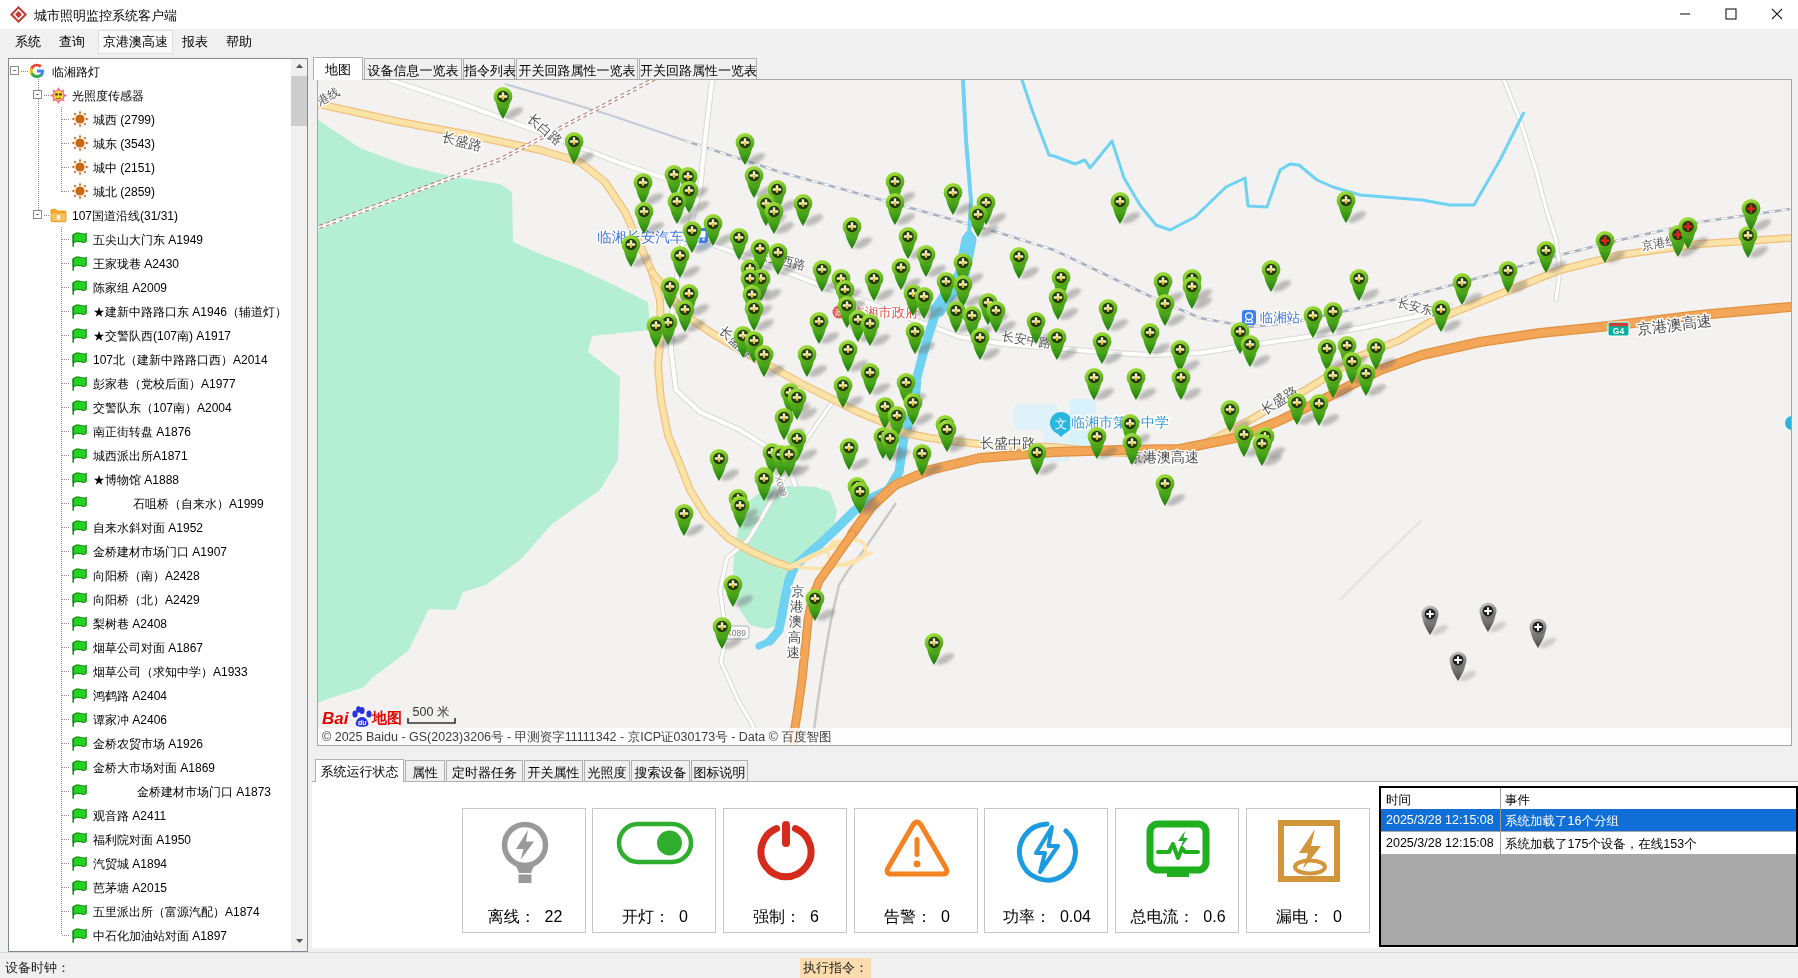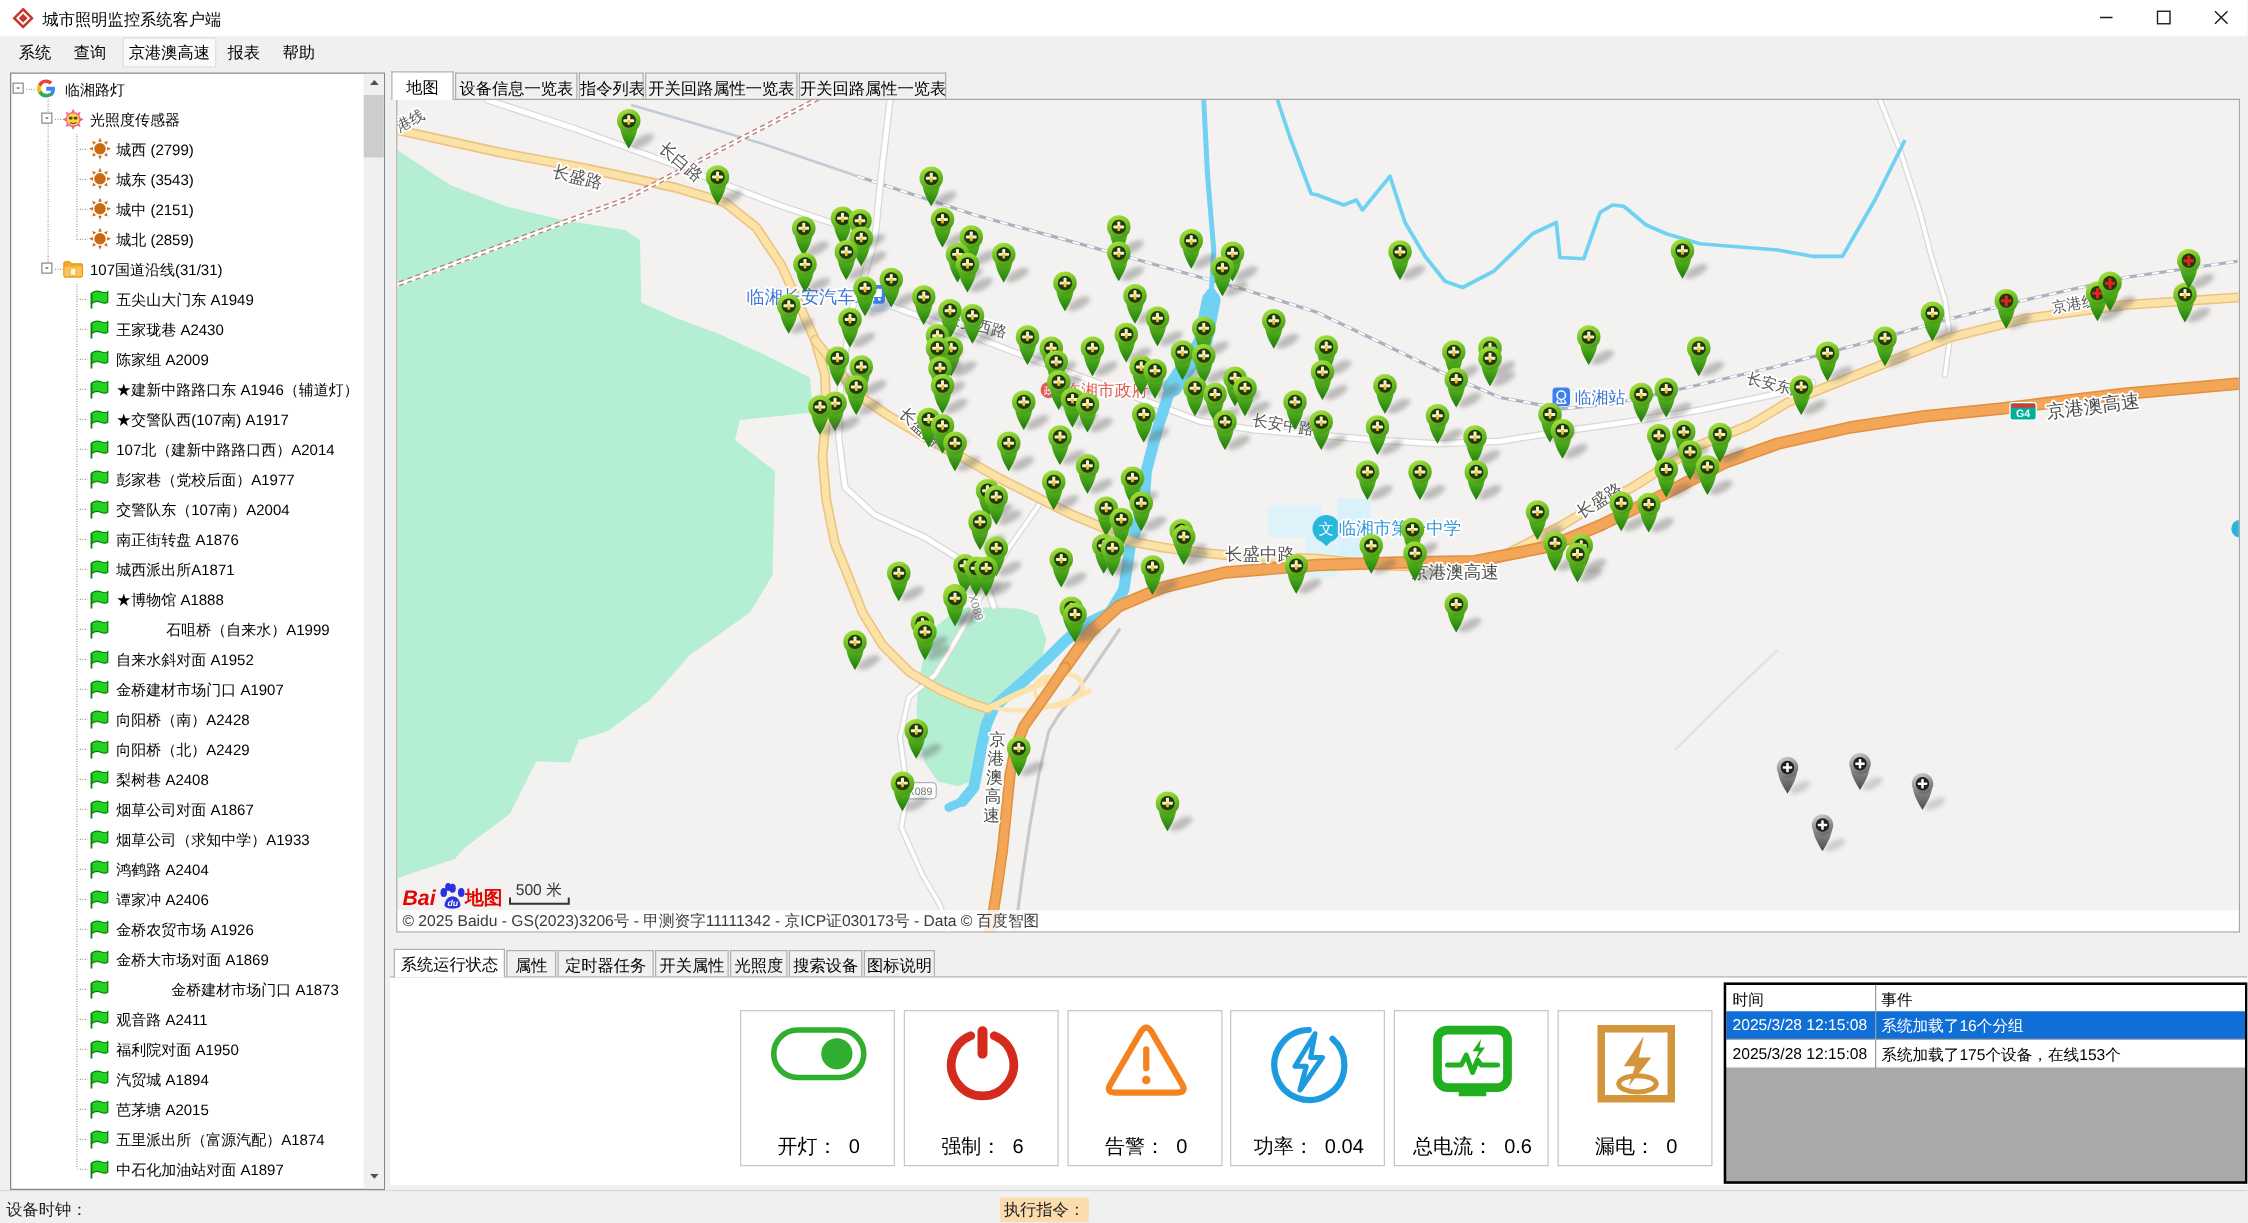--- a/index.html
+++ b/index.html
@@ -743,20 +743,29 @@
   <div class="mtab active" style="left:3px;width:89px">系统运行状态</div>
   <div class="mtab" style="left:93px;width:40px">属性</div>
   <div class="mtab" style="left:134px;width:77px">定时器任务</div>
   <div class="mtab" style="left:212px;width:59px">开关属性</div>
   <div class="mtab" style="left:272px;width:46px">光照度</div>
   <div class="mtab" style="left:319px;width:59px">搜索设备</div>
   <div class="mtab" style="left:379px;width:57px">图标说明</div>
 </div>
 
 <div id="bpanel">
+<div class="card" style="left:150px">
+      <div class="cicon"><svg width="62" height="70" viewBox="0 0 62 70">
+<circle cx="31" cy="26" r="20.5" fill="none" stroke="#999999" stroke-width="5.5"></circle>
+<path d="M34 11 L22 30 L29.5 30 L26.5 41 L40 22.5 L32 22.5 Z" fill="#999999"></path>
+<path d="M21.5 45.5 L40.5 45.5 L37 54 L25 54 Z" fill="#999999"></path>
+<rect x="24.5" y="55.5" width="13" height="8.5" fill="#999999"></rect>
+</svg></div>
+      <div class="clabel">离线：&nbsp;&nbsp;22</div>
+    </div>
 <div class="card" style="left:280px">
       <div class="cicon"><svg width="78" height="48" viewBox="0 0 78 48">
           <rect x="3" y="5" width="72" height="38" rx="19" fill="#fff" stroke="#2fae2f" stroke-width="4.5"></rect>
           <circle cx="53.5" cy="24" r="12.5" fill="#2fae2f"></circle>
         </svg></div>
       <div class="clabel">开灯：&nbsp;&nbsp;0</div>
     </div>
 <div class="card" style="left:411px">
       <div class="cicon"><svg width="64" height="64" viewBox="0 0 64 64">
           <path d="M 22.6 9.6 A 25 25 0 1 0 41.4 9.6" fill="none" stroke="#d42b1c" stroke-width="7" stroke-linecap="round"></path>

